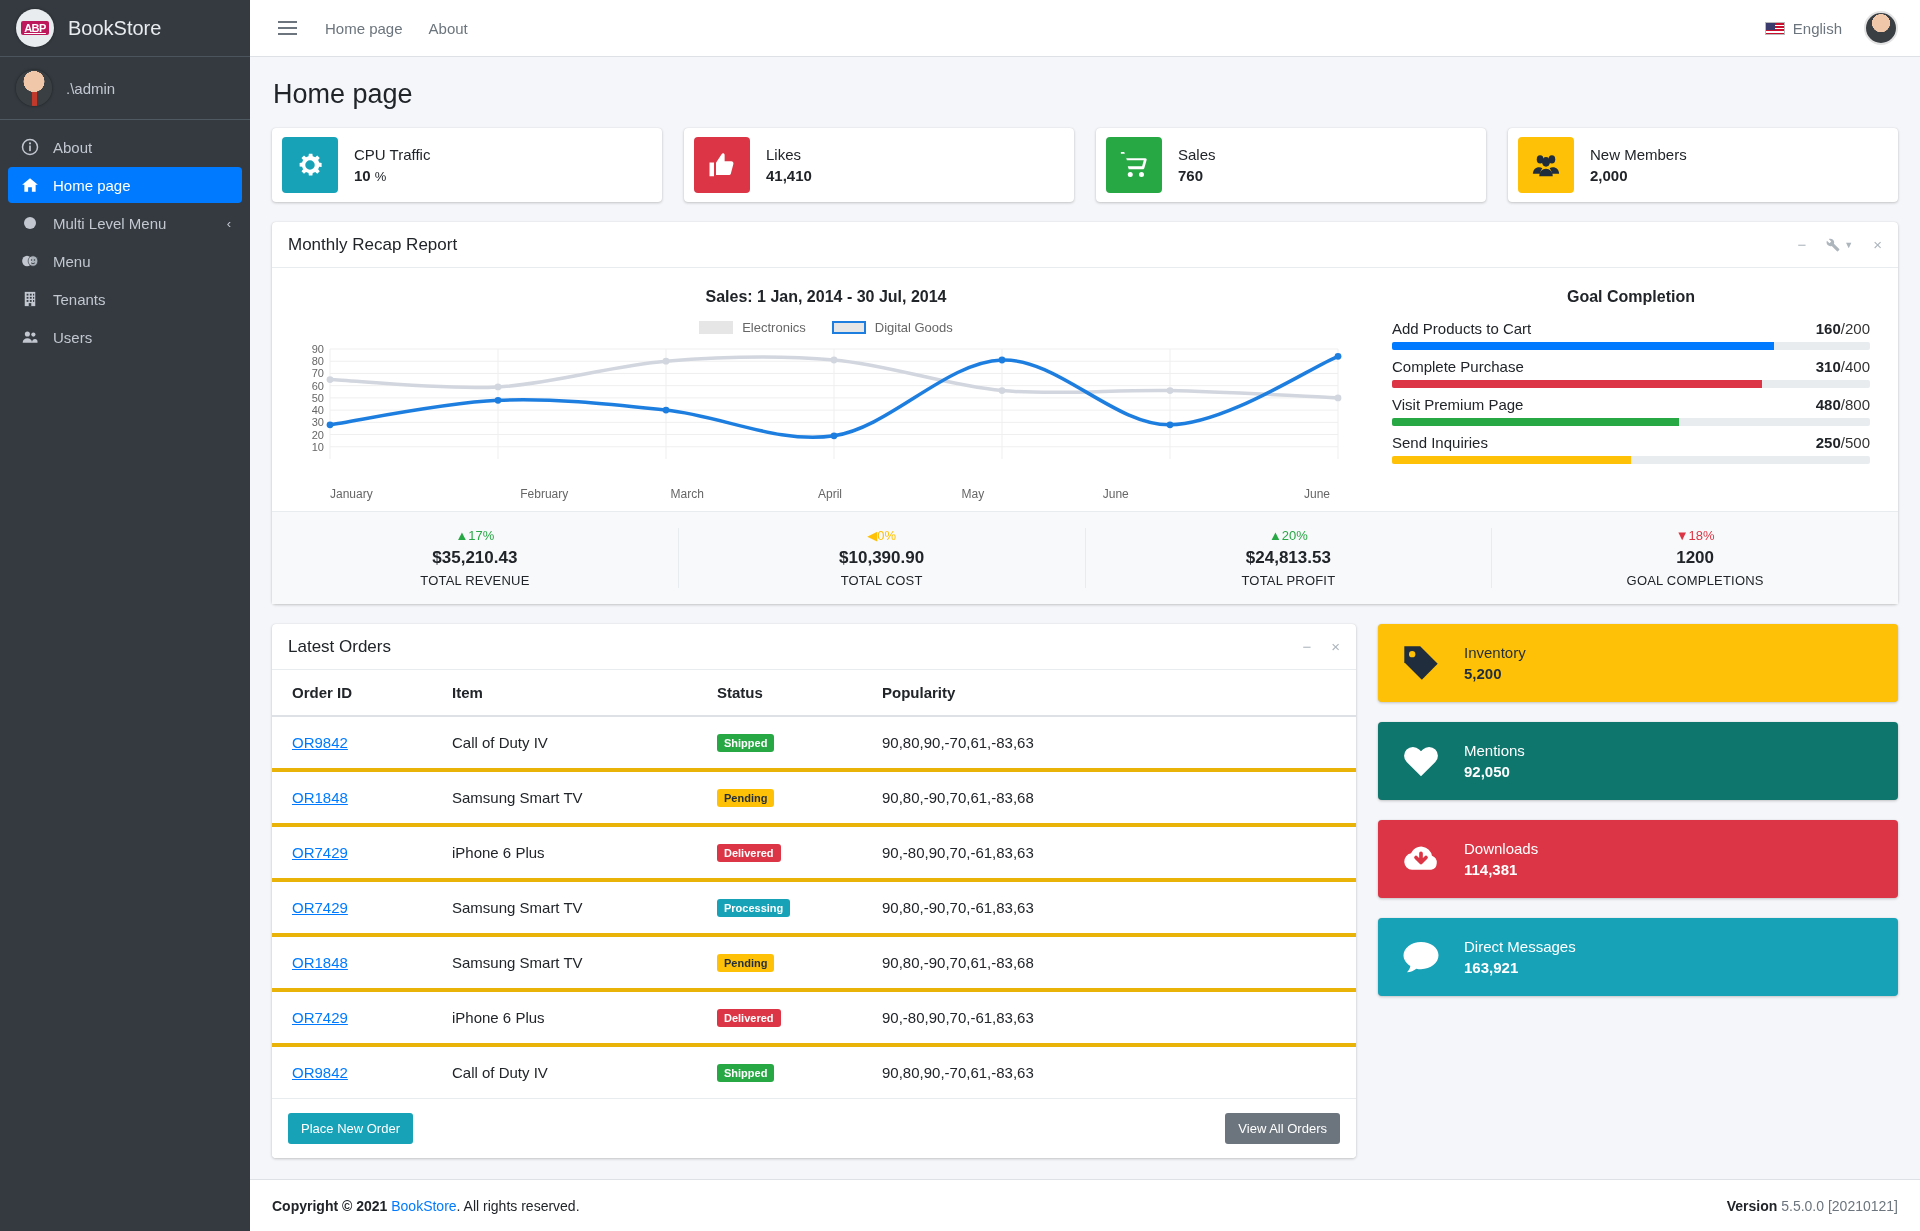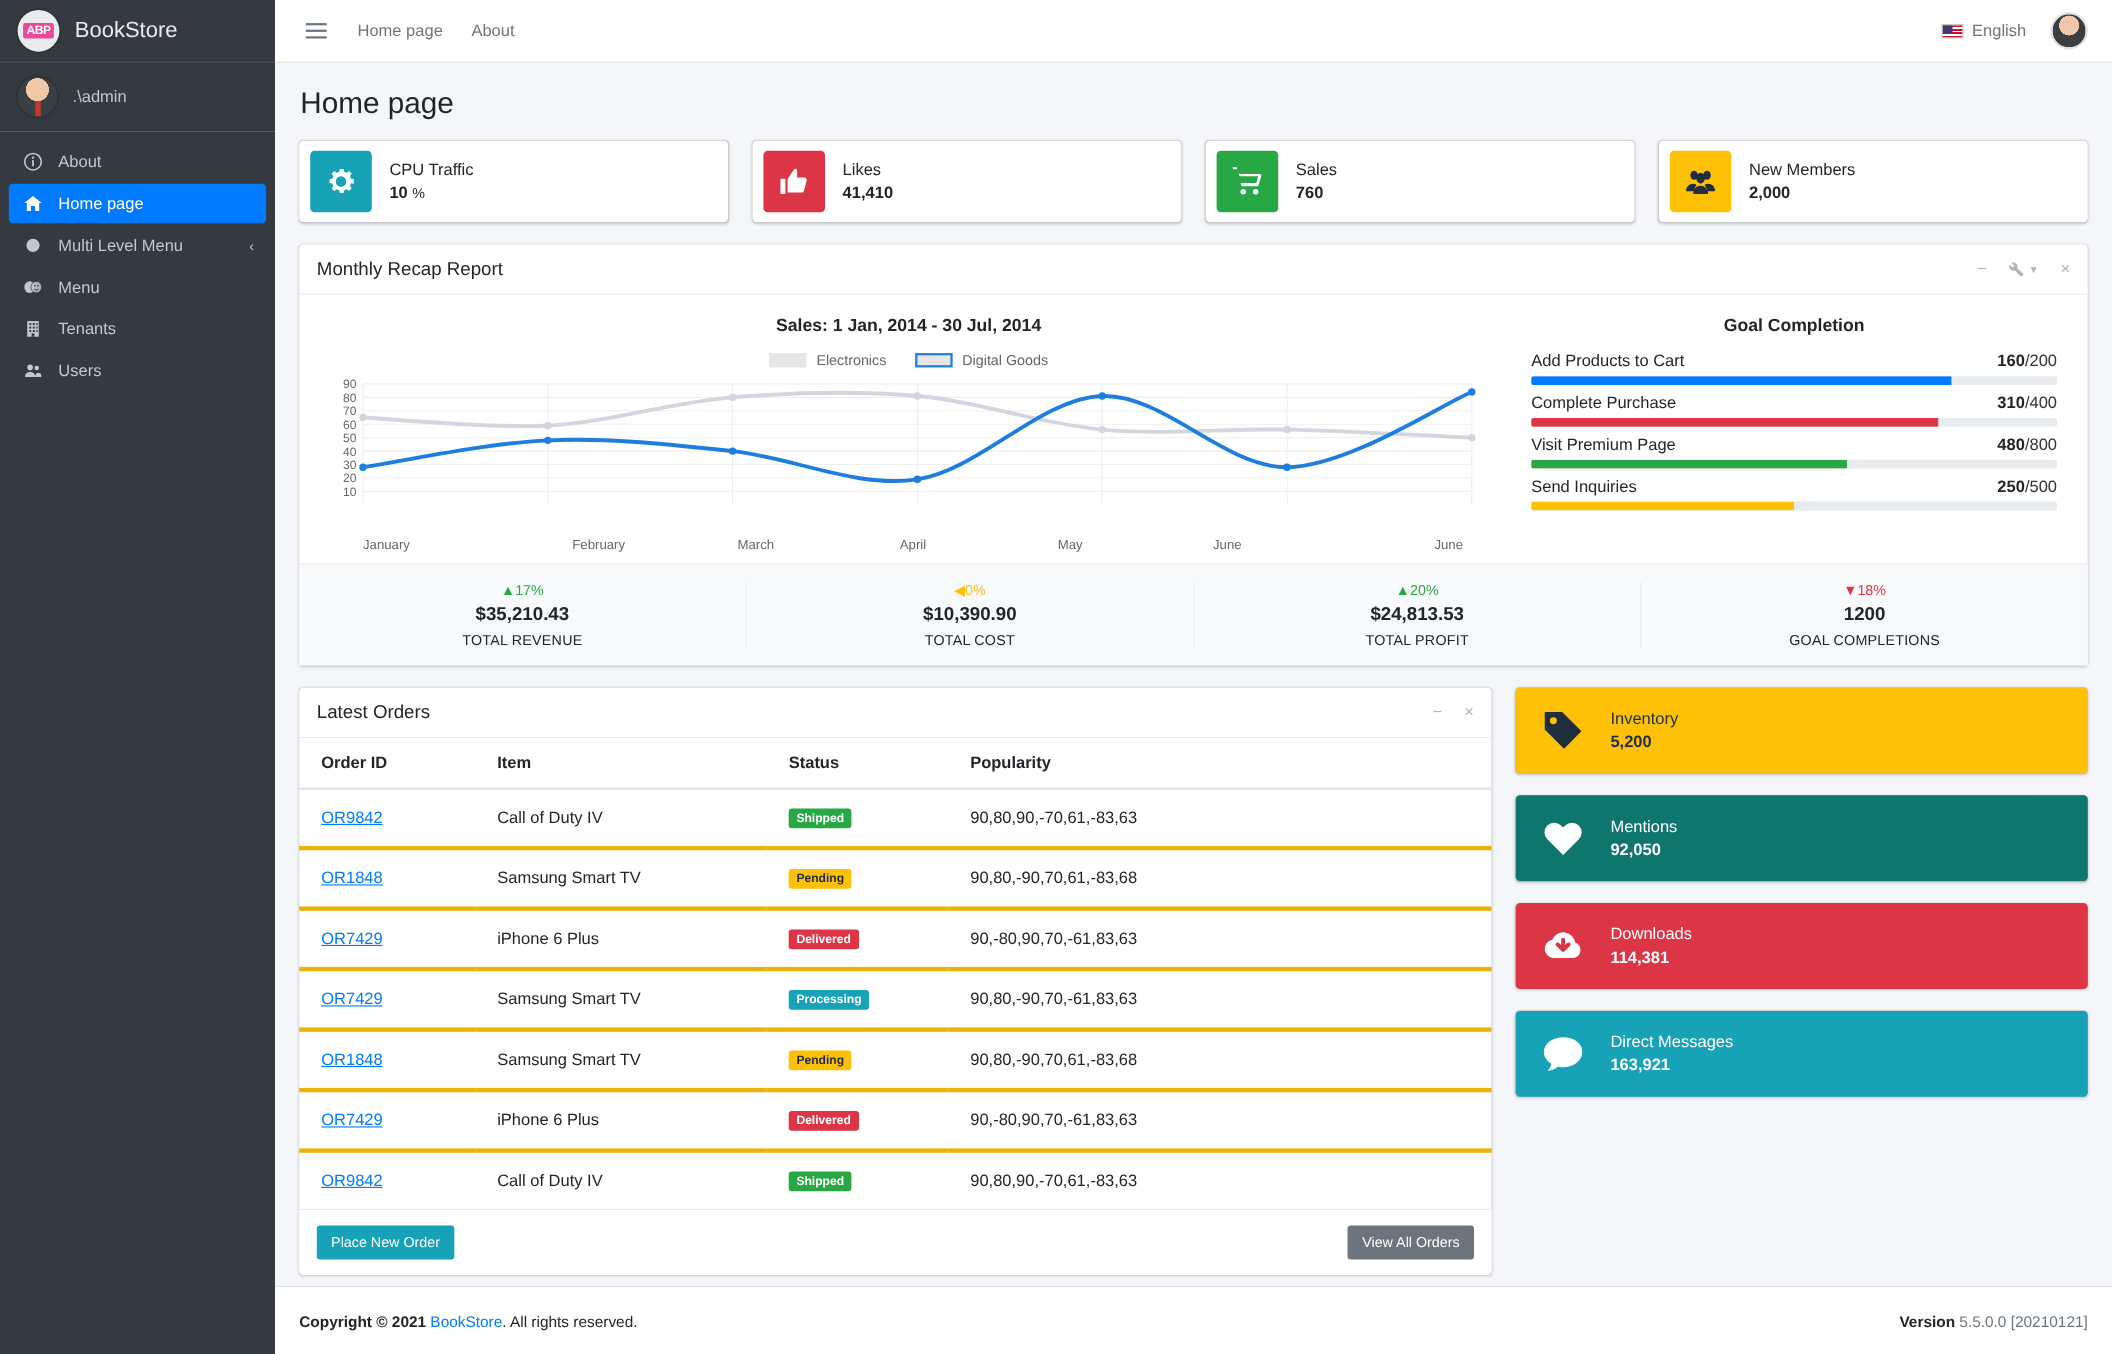--- a/index.html
+++ b/index.html
@@ -17,21 +17,21 @@
     padding: 12px 16px; height: 57px;
     border-bottom: 1px solid #4b545c;
   }
   .brand-logo {
     width: 38px; height: 38px; border-radius: 50%;
     background: #e9ecef; display: flex; align-items: center; justify-content: center;
     box-shadow: 0 0 3px rgba(0,0,0,.4); flex: 0 0 38px;
   }
   .brand-logo .abp {
     font-size: 11px; font-weight: bold; color: #fff;
-    background: #ec4899; padding: 1px 3px; border-radius: 2px; letter-spacing: -.5px;
+    background: #be185d; padding: 1px 3px; border-radius: 2px; letter-spacing: -.5px; text-decoration: underline;
   }
   .brand-title { color: #e9ecef; font-size: 20px; }
 
   .user-panel {
     display: flex; align-items: center; gap: 14px;
     padding: 13px 16px; border-bottom: 1px solid #4f5962;
   }
   .user-avatar {
     width: 36px; height: 36px; border-radius: 50%; flex: 0 0 36px;
     background: radial-gradient(circle at 50% 32%, #f0c7a8 0 34%, #3a3f44 35% 100%);
@@ -158,21 +158,21 @@
     border-radius: 4px; padding: 16px 20px; display: flex; align-items: center; gap: 20px;
     box-shadow: 0 0 1px rgba(0,0,0,.125), 0 1px 3px rgba(0,0,0,.2); min-height: 78px;
   }
   .big-box-icon { flex: 0 0 46px; display: flex; align-items: center; justify-content: center; }
   .big-box-text { font-size: 15px; margin-bottom: 4px; }
   .big-box-number { font-size: 15px; font-weight: bold; }
 
   
   .footer {
     background: #fff; border-top: 1px solid #dee2e6; padding: 16px 22px;
-    display: flex; align-items: center; font-size: 14px; color: #212529; height: 62px;
+    display: flex; align-items: center; font-size: 14px; color: #212529; height: 52px;
   }
   .footer a { color: #007bff; text-decoration: none; }
   .footer-right { margin-left: auto; color: #6c757d; }
   .footer-right b { color: #212529; }
 </style>
 </head>
 <body>
 
 <div class="app">
 

